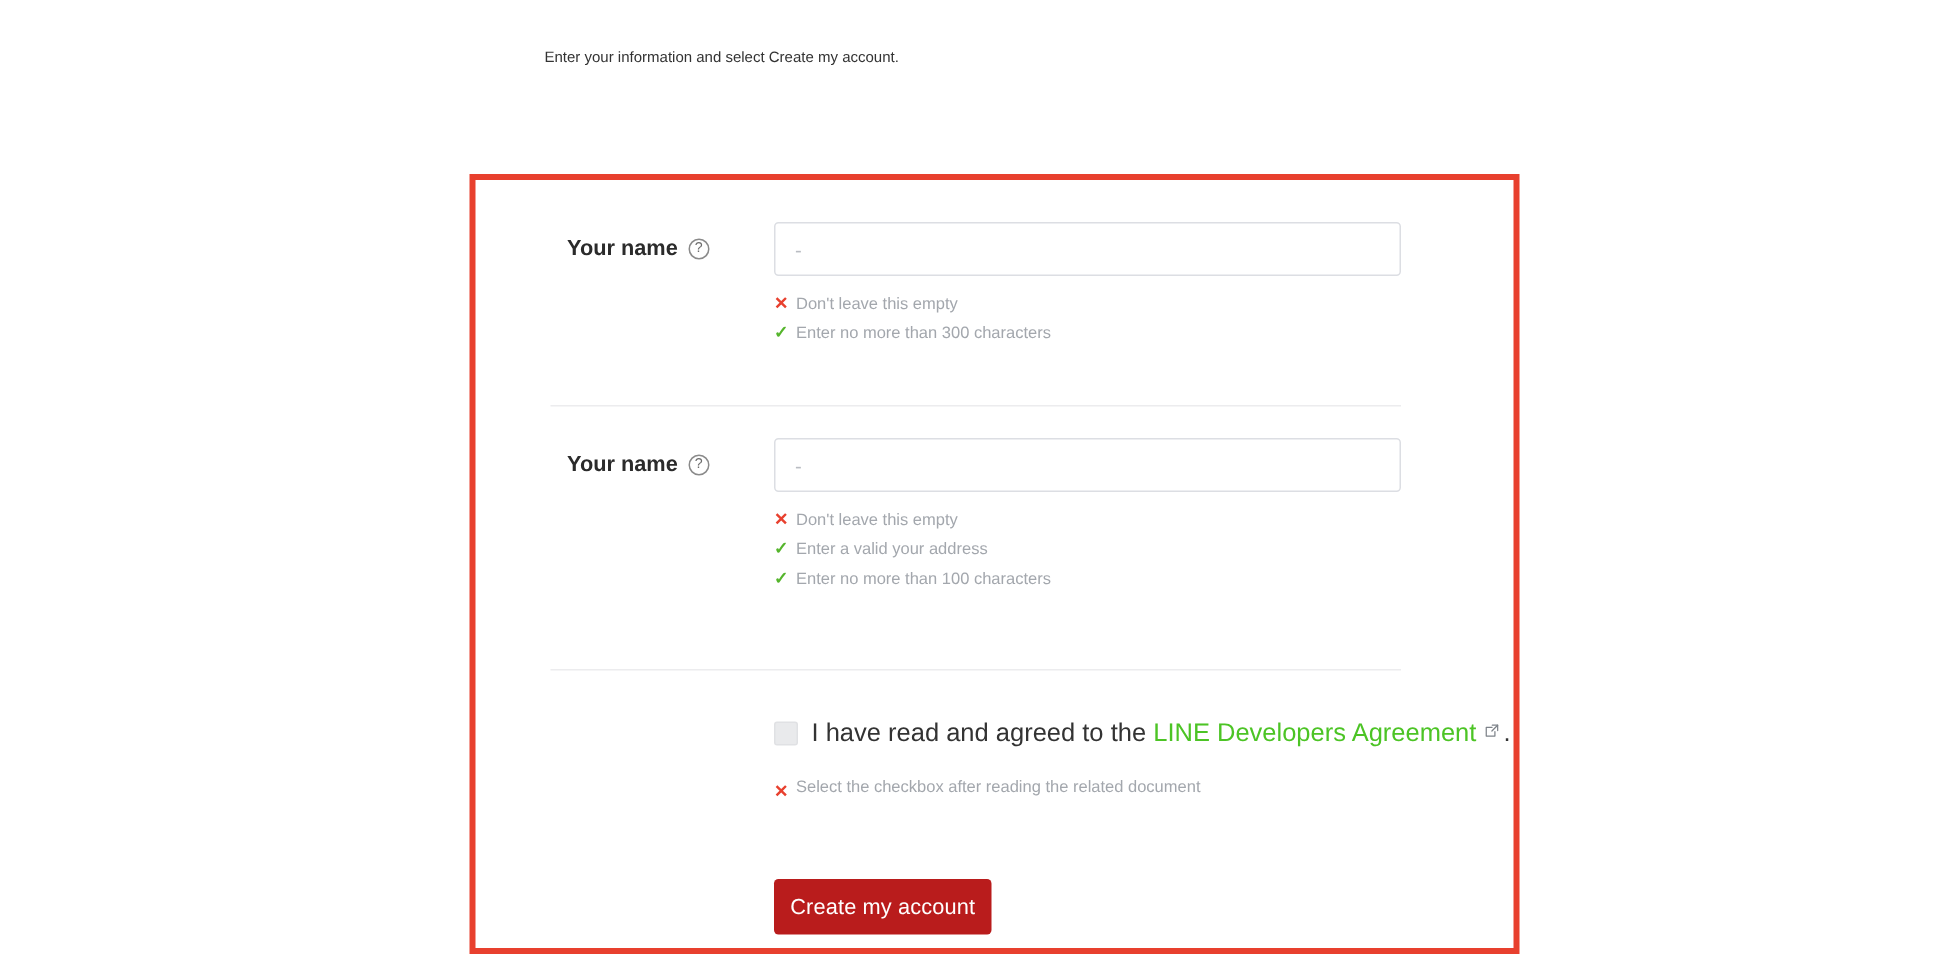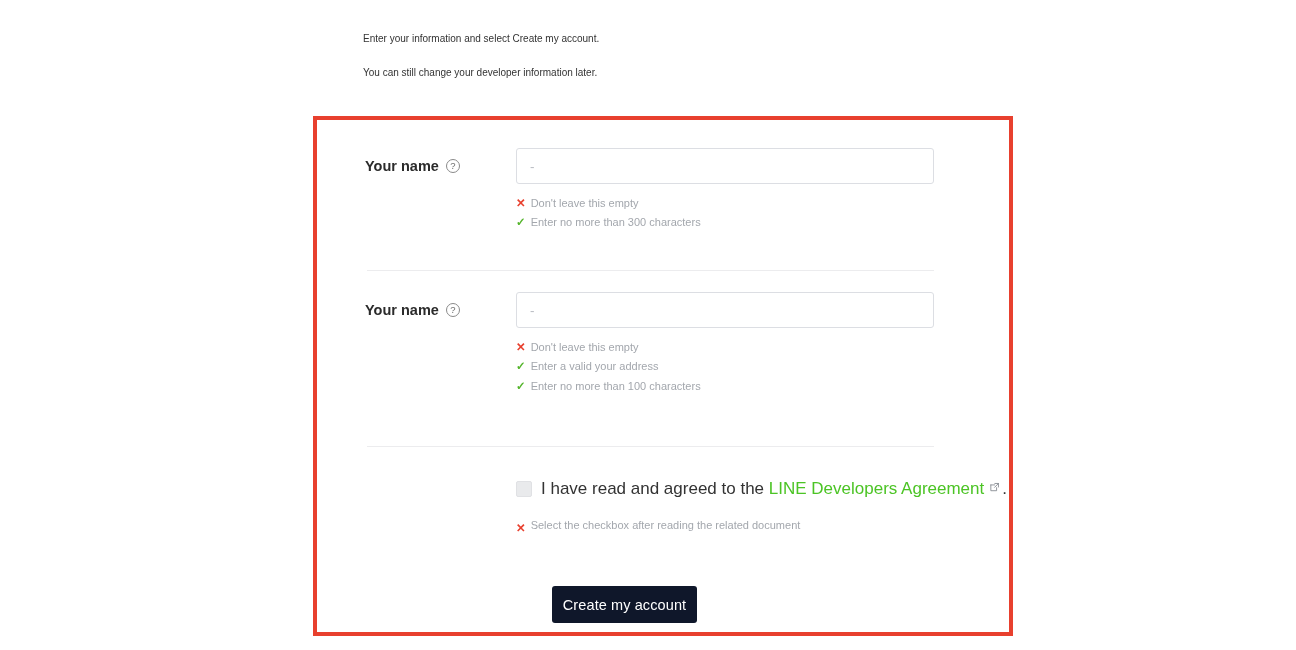--- a/index.html
+++ b/index.html
@@ -51,21 +51,21 @@
   .field-row {
     position: absolute;
     left: 0;
     width: 100%;
   }
   .field-row.name-row  { top: 28px; }
   .field-row.email-row { top: 172px; }
 
   .field-label {
     position: absolute;
-    left: 48px;
+    left: 61px;
     top: 10px;
     display: flex;
     align-items: center;
     gap: 7px;
     font-size: 14.5px;
     font-weight: bold;
     color: #2b2b2b;
     white-space: nowrap;
   }
 
@@ -189,35 +189,33 @@
 
   
   .submit-btn {
     position: absolute;
     left: 199px;
     top: 466px;
     width: 145px;
     height: 37px;
     border: none;
     border-radius: 3px;
-    background: #0f172a;
+    background: #b91c1c;
     color: #ffffff;
     font-family: "Liberation Sans", sans-serif;
     font-size: 14.5px;
     letter-spacing: 0.1px;
     cursor: pointer;
-    margin-left: 36px;
   }
 </style>
 </head>
 <body>
 
 <div class="intro">
   <p>Enter your information and select Create my account.</p>
-  <p>You can still change your developer information later.</p>
 </div>
 
 <div class="form-box">
   <div class="form-inner">
 
     <div class="field-row name-row">
       <div class="field-label">
         <span>Your name</span>
         <span class="help-icon">?</span>
       </div>

